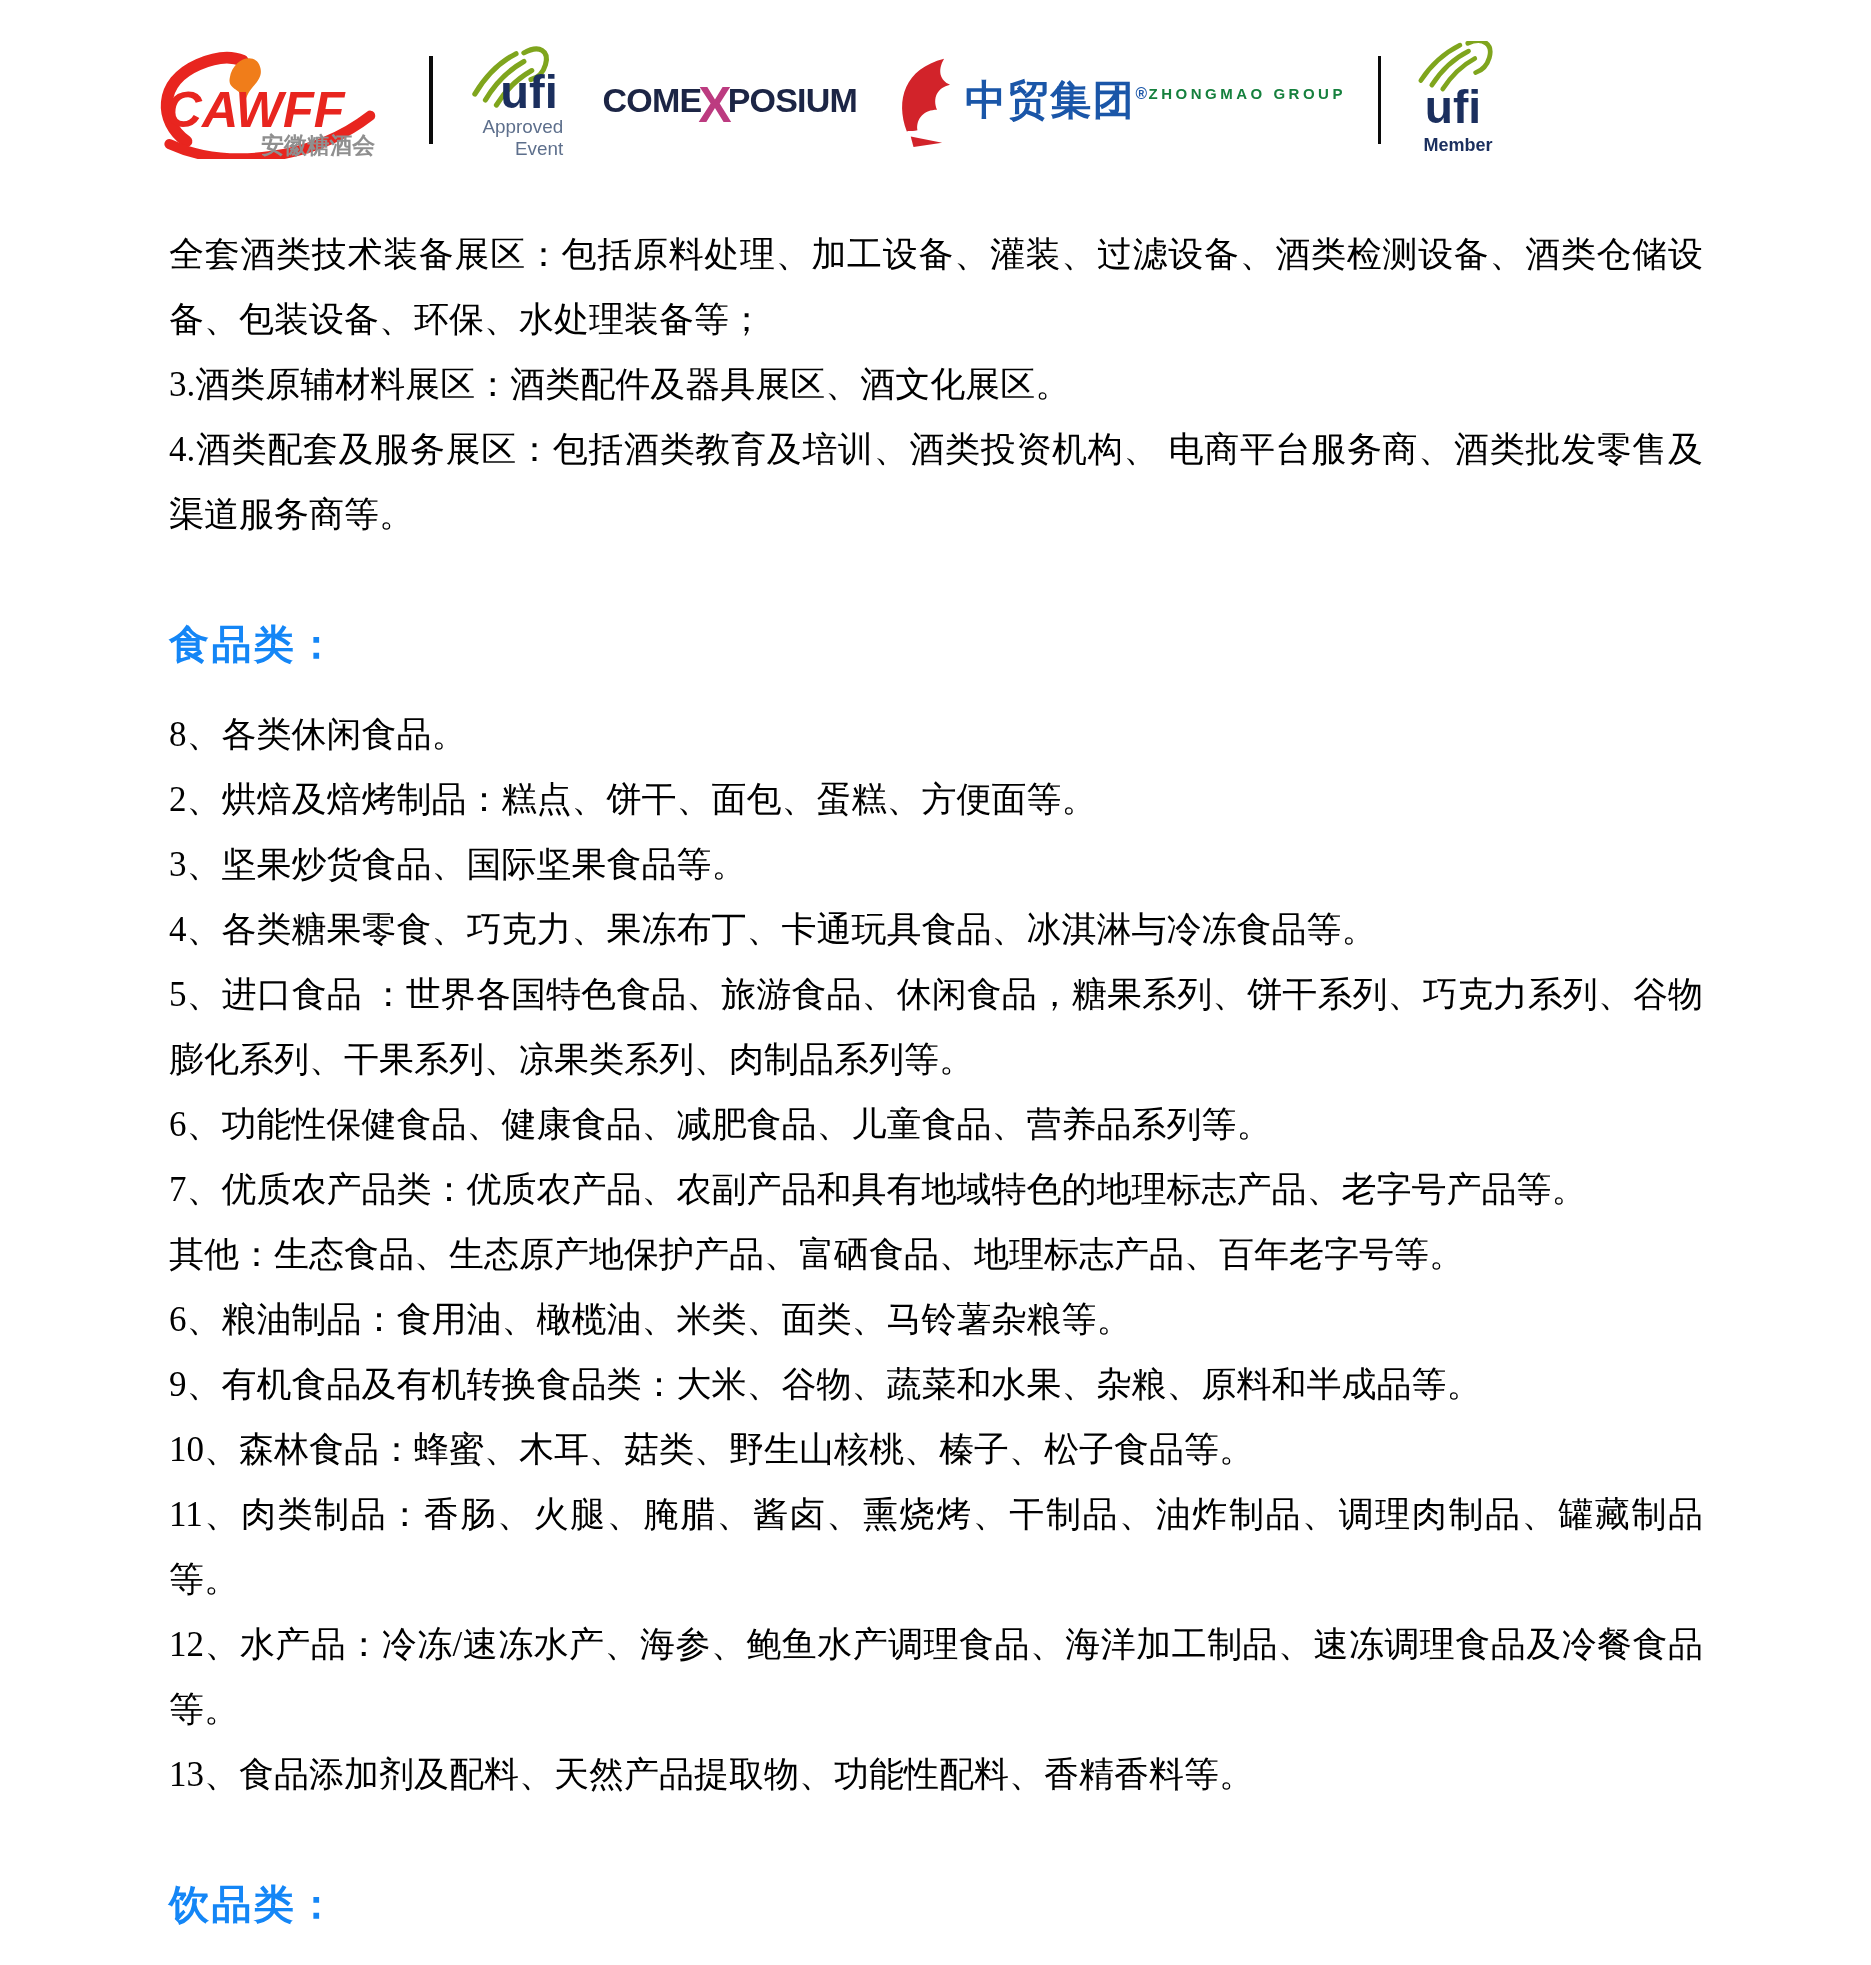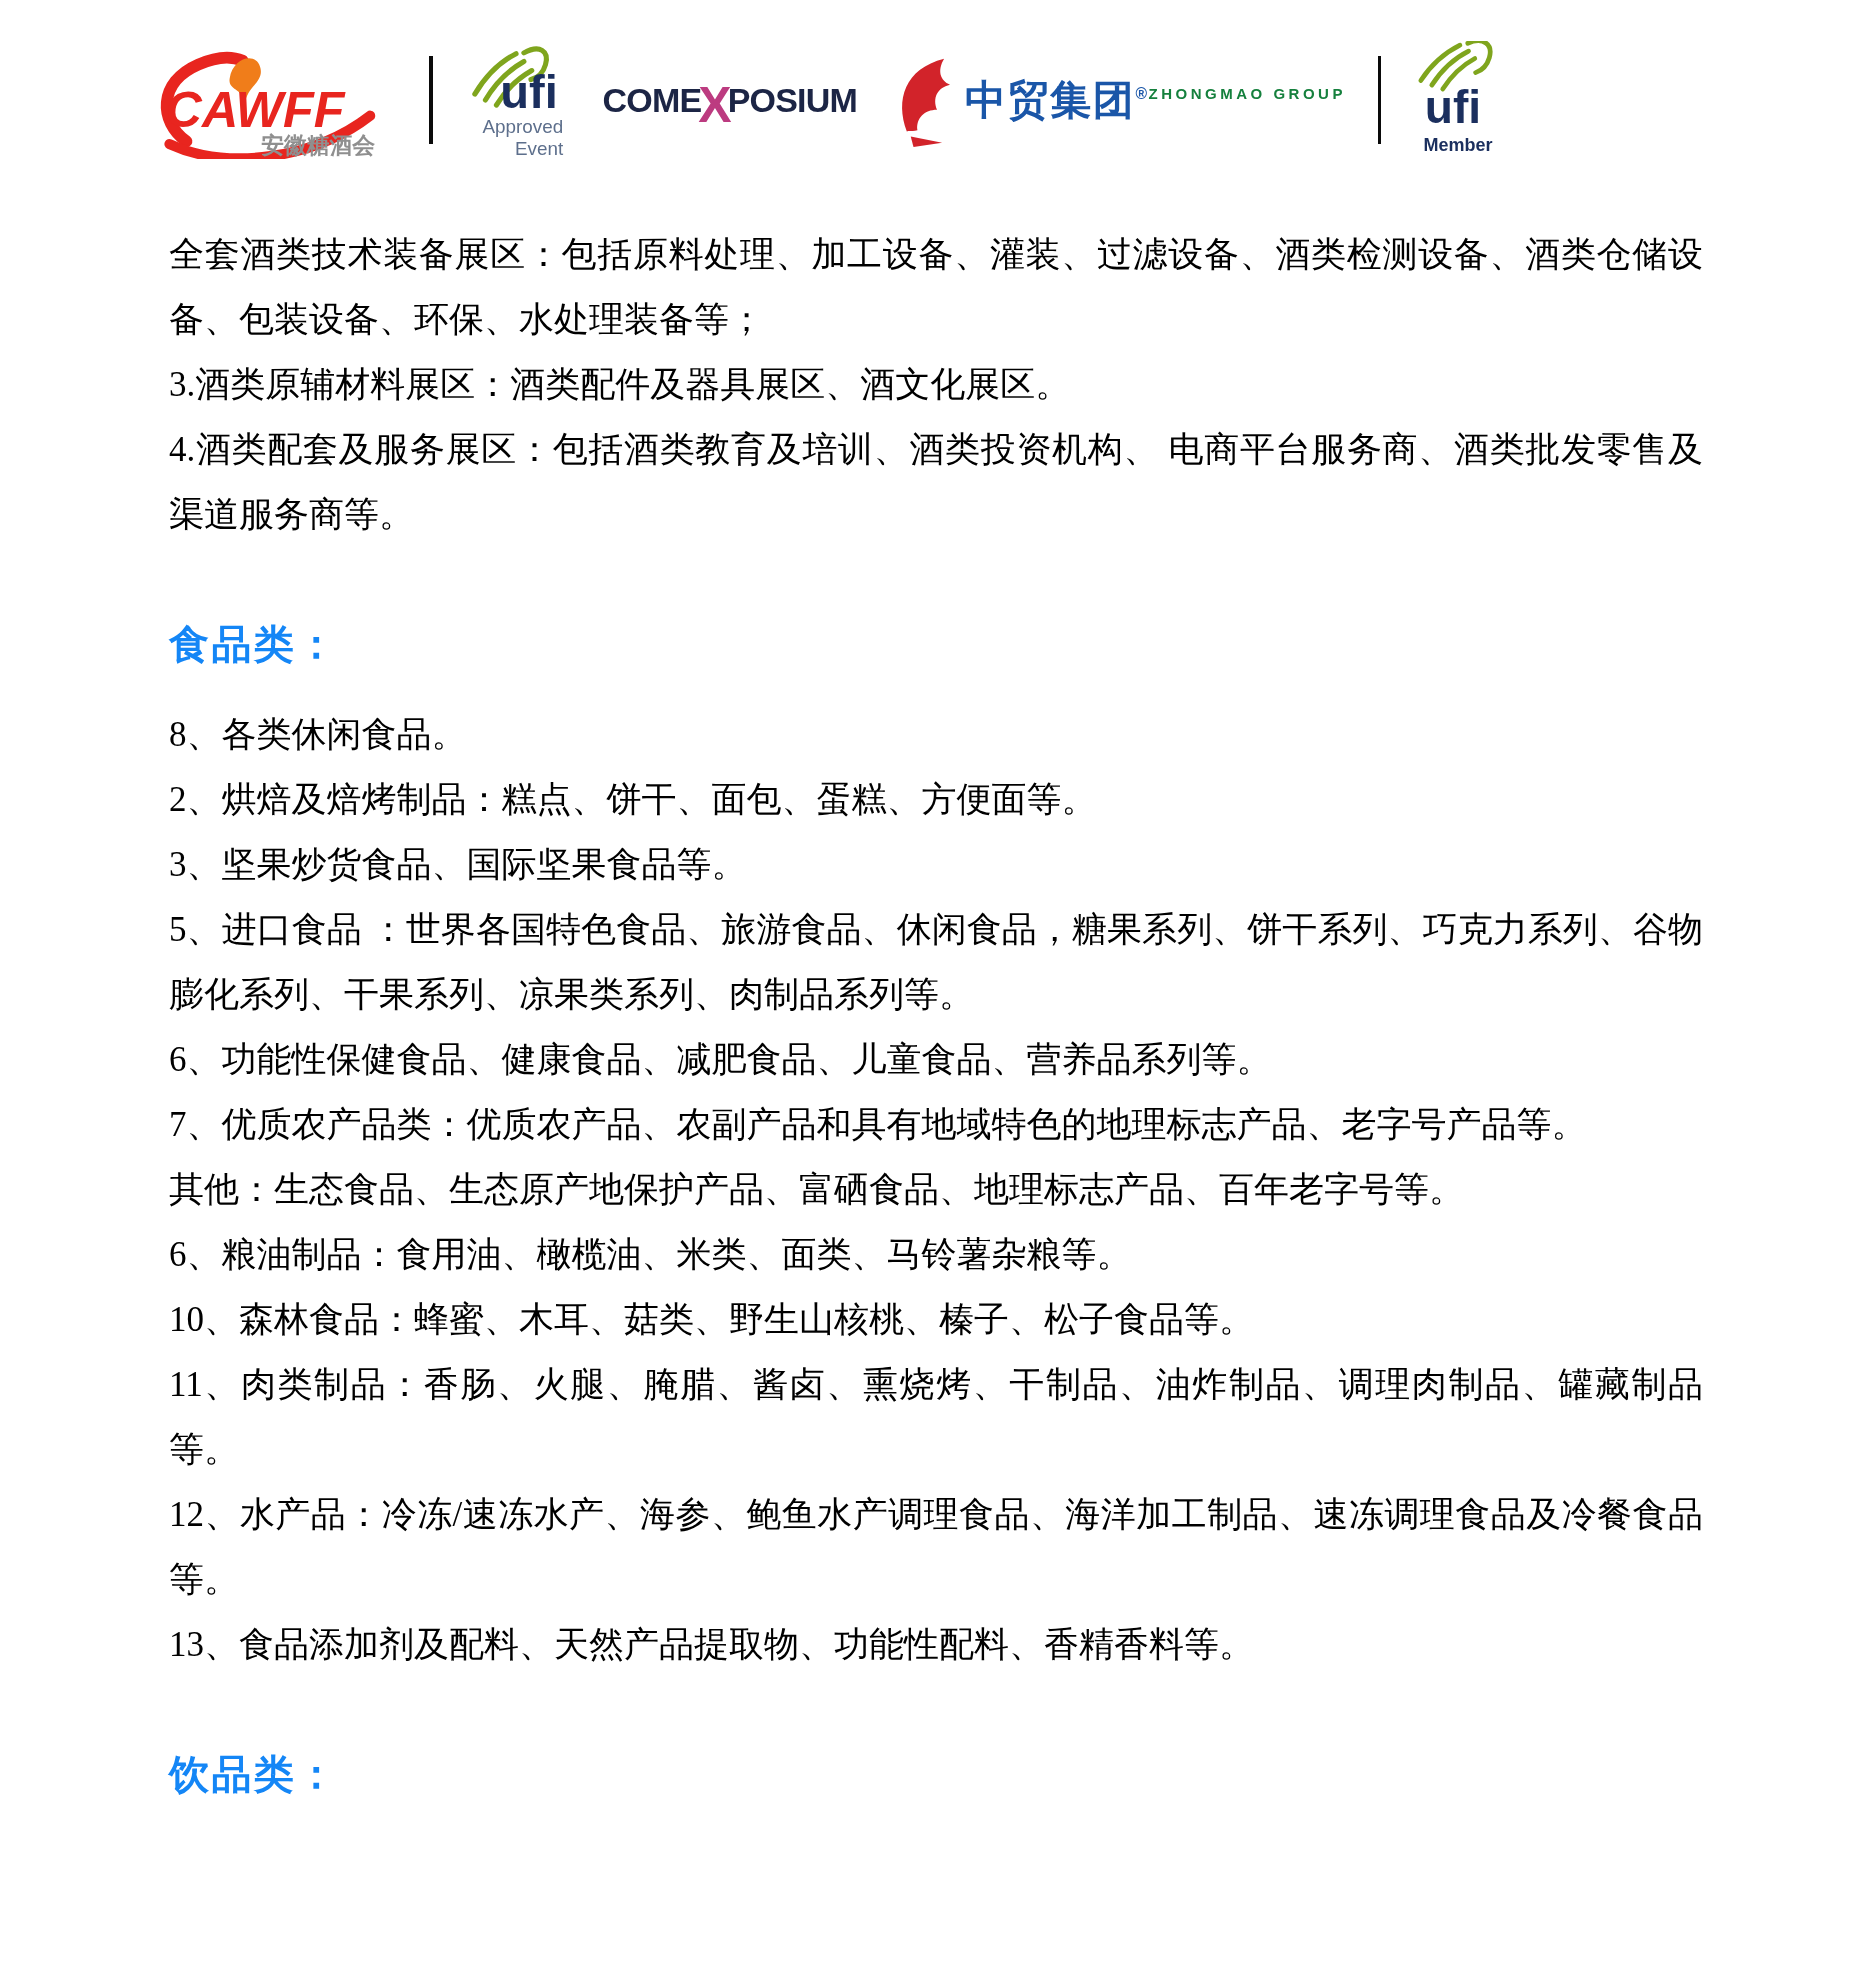--- a/index.html
+++ b/index.html
@@ -134,25 +134,27 @@
 
     <p class="para">全套酒类技术装备展区：包括原料处理、加工设备、灌装、过滤设备、酒类检测设备、酒类仓储设备、包装设备、环保、水处理装备等；</p>
     <p class="para">3.酒类原辅材料展区：酒类配件及器具展区、酒文化展区。</p>
     <p class="para">4.酒类配套及服务展区：包括酒类教育及培训、酒类投资机构、 电商平台服务商、酒类批发零售及渠道服务商等。</p>
 
     <h2 class="cat-heading">食品类：</h2>
 
     <p class="para">8、各类休闲食品。</p>
     <p class="para">2、烘焙及焙烤制品：糕点、饼干、面包、蛋糕、方便面等。</p>
     <p class="para">3、坚果炒货食品、国际坚果食品等。</p>
+    <p class="para">4、各类糖果零食、巧克力、果冻布丁、卡通玩具食品、冰淇淋与冷冻食品等。</p>
     <p class="para">5、进口食品 ：世界各国特色食品、旅游食品、休闲食品，糖果系列、饼干系列、巧克力系列、谷物膨化系列、干果系列、凉果类系列、肉制品系列等。</p>
     <p class="para">6、功能性保健食品、健康食品、减肥食品、儿童食品、营养品系列等。</p>
     <p class="para">7、优质农产品类：优质农产品、农副产品和具有地域特色的地理标志产品、老字号产品等。</p>
     <p class="para">其他：生态食品、生态原产地保护产品、富硒食品、地理标志产品、百年老字号等。</p>
     <p class="para">6、粮油制品：食用油、橄榄油、米类、面类、马铃薯杂粮等。</p>
+    <p class="para">9、有机食品及有机转换食品类：大米、谷物、蔬菜和水果、杂粮、原料和半成品等。</p>
     <p class="para">10、森林食品：蜂蜜、木耳、菇类、野生山核桃、榛子、松子食品等。</p>
     <p class="para">11、肉类制品：香肠、火腿、腌腊、酱卤、熏烧烤、干制品、油炸制品、调理肉制品、罐藏制品等。</p>
     <p class="para">12、水产品：冷冻/速冻水产、海参、鲍鱼水产调理食品、海洋加工制品、速冻调理食品及冷餐食品等。</p>
     <p class="para">13、食品添加剂及配料、天然产品提取物、功能性配料、香精香料等。</p>
 
     <h2 class="cat-heading">饮品类：</h2>
 
   </main>
 </div>
 

